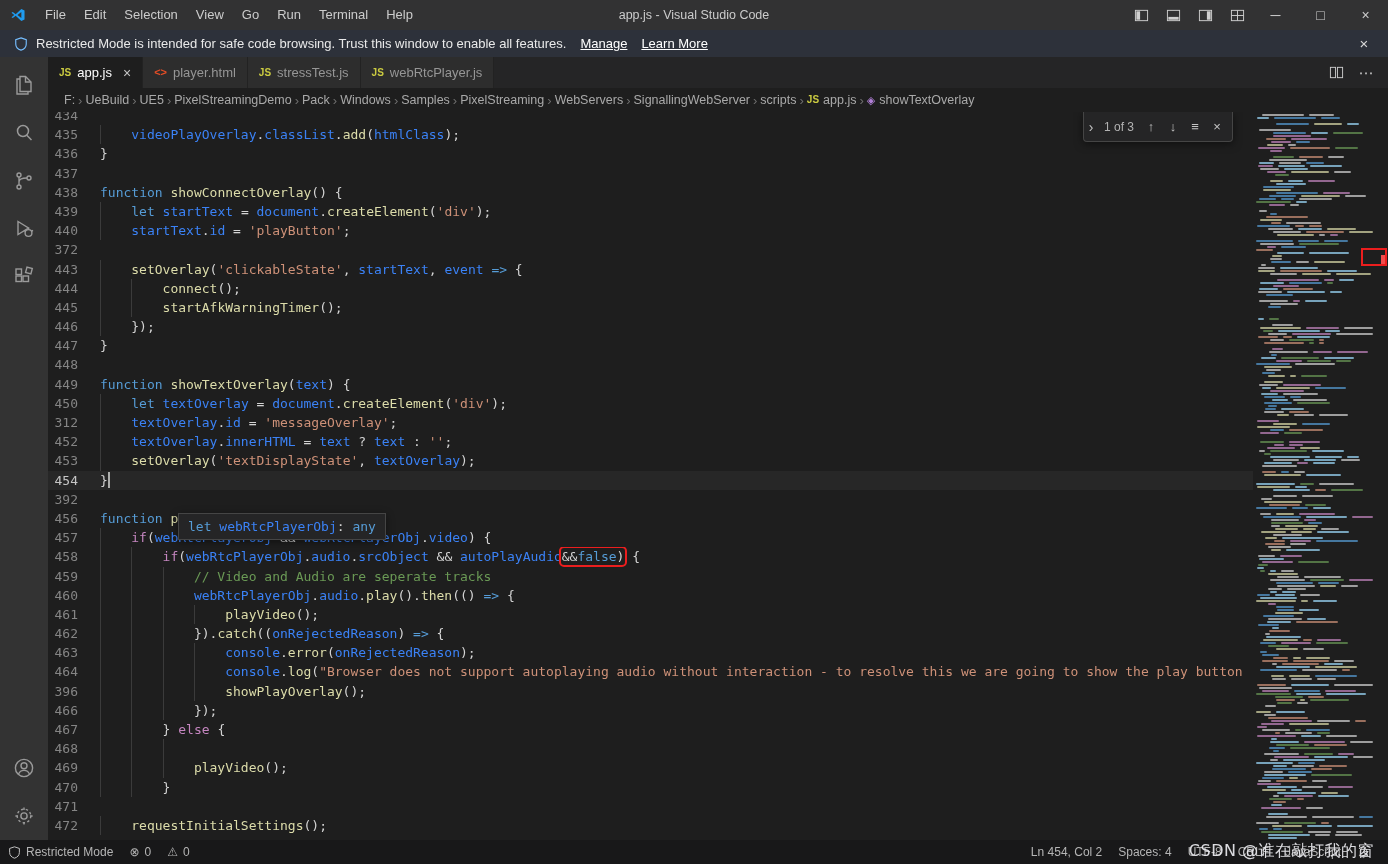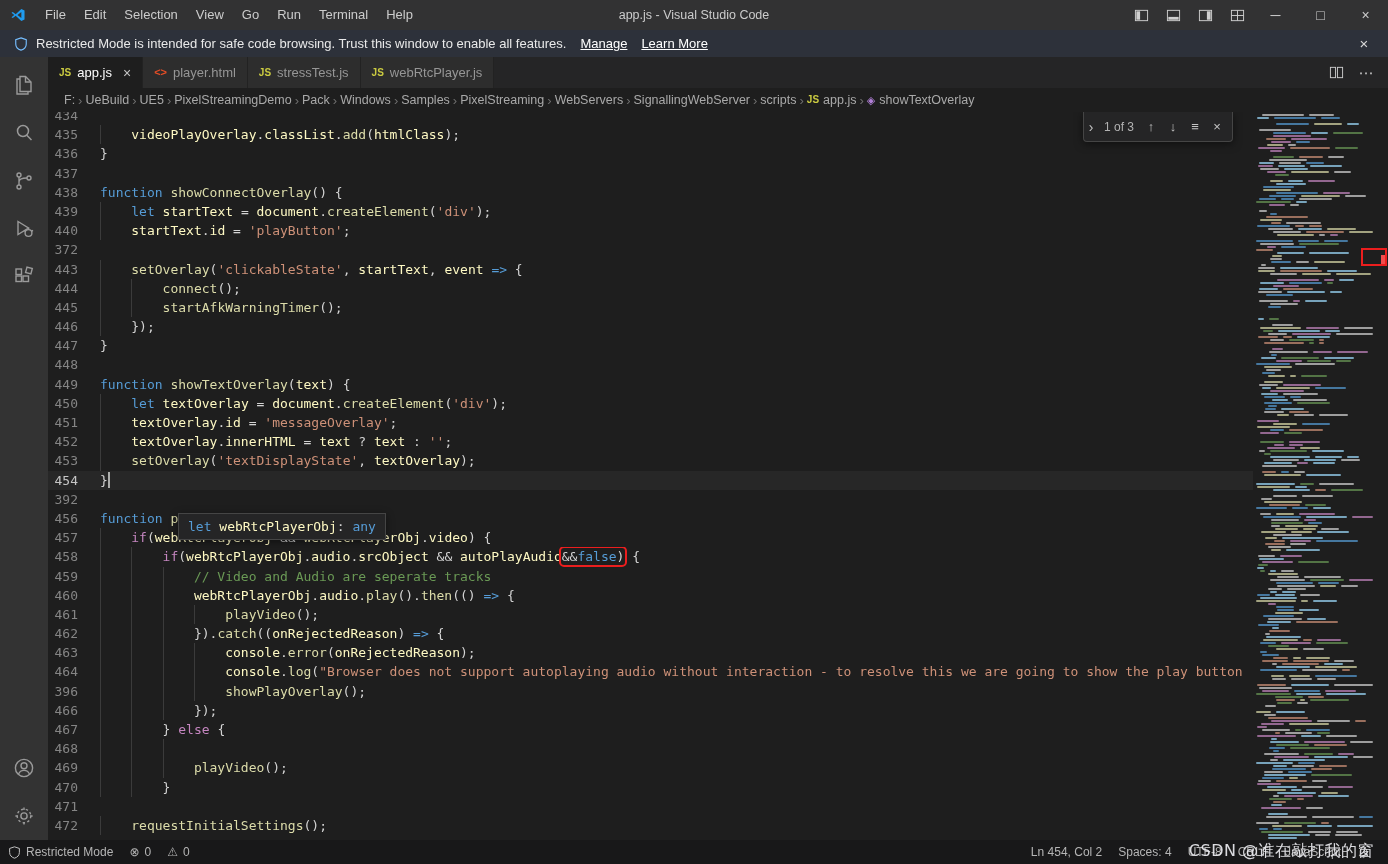--- a/index.html
+++ b/index.html
@@ -51,21 +51,21 @@
   
   .editor{position:relative;flex:1;background:#1e1e1e;overflow:hidden;}
   .code-area{position:absolute;left:0;top:0;right:135px;bottom:0;overflow:hidden;
     font-family:"DejaVu Sans Mono",monospace;font-size:13px;}
   .code-lines{margin-top:-6px;}
   .line{display:flex;height:19.2px;line-height:19.2px;white-space:pre;}
   .line.current{background:rgba(255,255,255,0.045);}
   .ln{width:52px;padding-right:22px;flex:none;text-align:right;color:#858585;user-select:none;}
   .line.current .ln{color:#c6c6c6;}
   .lc{flex:1;overflow:hidden;white-space:pre;color:#d4d4d4;}
-  .tk-k{color:#569cd6;}  .tk-c{color:#c586c0;}  .tk-v{color:#fef9c3;}
+  .tk-k{color:#569cd6;}  .tk-c{color:#c586c0;}  .tk-v{color:#3b82f6;}
   .tk-f{color:#dcdcaa;}  .tk-s{color:#ce9178;}  .tk-m{color:#6a9955;}
   .tk-p{color:#d4d4d4;}
   .tk-g{display:inline-block;width:4ch;vertical-align:bottom;
     background:linear-gradient(to right,#3b3b3b 1px,transparent 1px);}
   .redbox{outline:2px solid #eb1e1e;outline-offset:1px;border-radius:2px;}
   .cursor{display:inline-block;width:2px;height:16px;background:#aeafad;vertical-align:-3px;}
 
   
   .findwidget{position:absolute;top:0;right:155px;height:30px;background:#252526;border:1px solid #454545;border-top:none;border-radius:0 0 4px 4px;box-shadow:0 2px 8px rgba(0,0,0,.5);display:flex;align-items:center;padding-right:4px;z-index:10;}
   .find-grip{width:14px;height:100%;display:flex;align-items:center;justify-content:center;color:#c5c5c5;font-size:14px;cursor:pointer;}
@@ -316,21 +316,21 @@
             <div class="line"><div class="ln">440</div><div class="lc"><span class="tk-g">    </span><span class="tk-v">startText</span><span class="tk-p">.</span><span class="tk-v">id</span><span class="tk-p"> = </span><span class="tk-s">'playButton'</span><span class="tk-p">;</span></div></div>
             <div class="line"><div class="ln">372</div><div class="lc"></div></div>
             <div class="line"><div class="ln">443</div><div class="lc"><span class="tk-g">    </span><span class="tk-f">setOverlay</span><span class="tk-p">(</span><span class="tk-s">'clickableState'</span><span class="tk-p">, </span><span class="tk-v">startText</span><span class="tk-p">, </span><span class="tk-v">event</span><span class="tk-p"> </span><span class="tk-k">=&gt;</span><span class="tk-p"> {</span></div></div>
             <div class="line"><div class="ln">444</div><div class="lc"><span class="tk-g">    </span><span class="tk-g">    </span><span class="tk-f">connect</span><span class="tk-p">();</span></div></div>
             <div class="line"><div class="ln">445</div><div class="lc"><span class="tk-g">    </span><span class="tk-g">    </span><span class="tk-f">startAfkWarningTimer</span><span class="tk-p">();</span></div></div>
             <div class="line"><div class="ln">446</div><div class="lc"><span class="tk-g">    </span><span class="tk-p">});</span></div></div>
             <div class="line"><div class="ln">447</div><div class="lc"><span class="tk-p">}</span></div></div>
             <div class="line"><div class="ln">448</div><div class="lc"></div></div>
             <div class="line"><div class="ln">449</div><div class="lc"><span class="tk-k">function</span><span class="tk-p"> </span><span class="tk-f">showTextOverlay</span><span class="tk-p">(</span><span class="tk-v">text</span><span class="tk-p">) {</span></div></div>
             <div class="line"><div class="ln">450</div><div class="lc"><span class="tk-g">    </span><span class="tk-k">let</span><span class="tk-p"> </span><span class="tk-v">textOverlay</span><span class="tk-p"> = </span><span class="tk-v">document</span><span class="tk-p">.</span><span class="tk-f">createElement</span><span class="tk-p">(</span><span class="tk-s">'div'</span><span class="tk-p">);</span></div></div>
-            <div class="line"><div class="ln">451</div><div class="lc"><span class="tk-g">    </span><span class="tk-v">textOverlay</span><span class="tk-p">.</span><span class="tk-v">id</span><span class="tk-p"> = </span><span class="tk-s">'messageOverlay'</span><span class="tk-p">;</span></div></div>
+            <div class="line"><div class="ln">312</div><div class="lc"><span class="tk-g">    </span><span class="tk-v">textOverlay</span><span class="tk-p">.</span><span class="tk-v">id</span><span class="tk-p"> = </span><span class="tk-s">'messageOverlay'</span><span class="tk-p">;</span></div></div>
             <div class="line"><div class="ln">452</div><div class="lc"><span class="tk-g">    </span><span class="tk-v">textOverlay</span><span class="tk-p">.</span><span class="tk-v">innerHTML</span><span class="tk-p"> = </span><span class="tk-v">text</span><span class="tk-p"> ? </span><span class="tk-v">text</span><span class="tk-p"> : </span><span class="tk-s">''</span><span class="tk-p">;</span></div></div>
             <div class="line"><div class="ln">453</div><div class="lc"><span class="tk-g">    </span><span class="tk-f">setOverlay</span><span class="tk-p">(</span><span class="tk-s">'textDisplayState'</span><span class="tk-p">, </span><span class="tk-v">textOverlay</span><span class="tk-p">);</span></div></div>
             <div class="line current"><div class="ln">454</div><div class="lc"><span class="tk-p">}</span><span class="cursor"></span></div></div>
             <div class="line"><div class="ln">392</div><div class="lc"></div></div>
             <div class="line"><div class="ln">456</div><div class="lc"><span class="tk-k">function</span><span class="tk-p"> </span><span class="tk-f">playStream</span><span class="tk-p">() {</span></div></div>
             <div class="line"><div class="ln">457</div><div class="lc"><span class="tk-g">    </span><span class="tk-c">if</span><span class="tk-p">(</span><span class="tk-v">webRtcPlayerObj</span><span class="tk-p"> &amp;&amp; </span><span class="tk-v">webRtcPlayerObj</span><span class="tk-p">.</span><span class="tk-v">video</span><span class="tk-p">) {</span></div></div>
             <div class="line"><div class="ln">458</div><div class="lc"><span class="tk-g">    </span><span class="tk-g">    </span><span class="tk-c">if</span><span class="tk-p">(</span><span class="tk-v">webRtcPlayerObj</span><span class="tk-p">.</span><span class="tk-v">audio</span><span class="tk-p">.</span><span class="tk-v">srcObject</span><span class="tk-p"> &amp;&amp; </span><span class="tk-v">autoPlayAudio</span><span class="redbox"><span class="tk-p">&amp;&amp;</span><span class="tk-k">false</span><span class="tk-p">)</span></span><span class="tk-p"> {</span></div></div>
             <div class="line"><div class="ln">459</div><div class="lc"><span class="tk-g">    </span><span class="tk-g">    </span><span class="tk-g">    </span><span class="tk-m">// Video and Audio are seperate tracks</span></div></div>
             <div class="line"><div class="ln">460</div><div class="lc"><span class="tk-g">    </span><span class="tk-g">    </span><span class="tk-g">    </span><span class="tk-v">webRtcPlayerObj</span><span class="tk-p">.</span><span class="tk-v">audio</span><span class="tk-p">.</span><span class="tk-f">play</span><span class="tk-p">().</span><span class="tk-f">then</span><span class="tk-p">(() </span><span class="tk-k">=&gt;</span><span class="tk-p"> {</span></div></div>
             <div class="line"><div class="ln">461</div><div class="lc"><span class="tk-g">    </span><span class="tk-g">    </span><span class="tk-g">    </span><span class="tk-g">    </span><span class="tk-f">playVideo</span><span class="tk-p">();</span></div></div>

